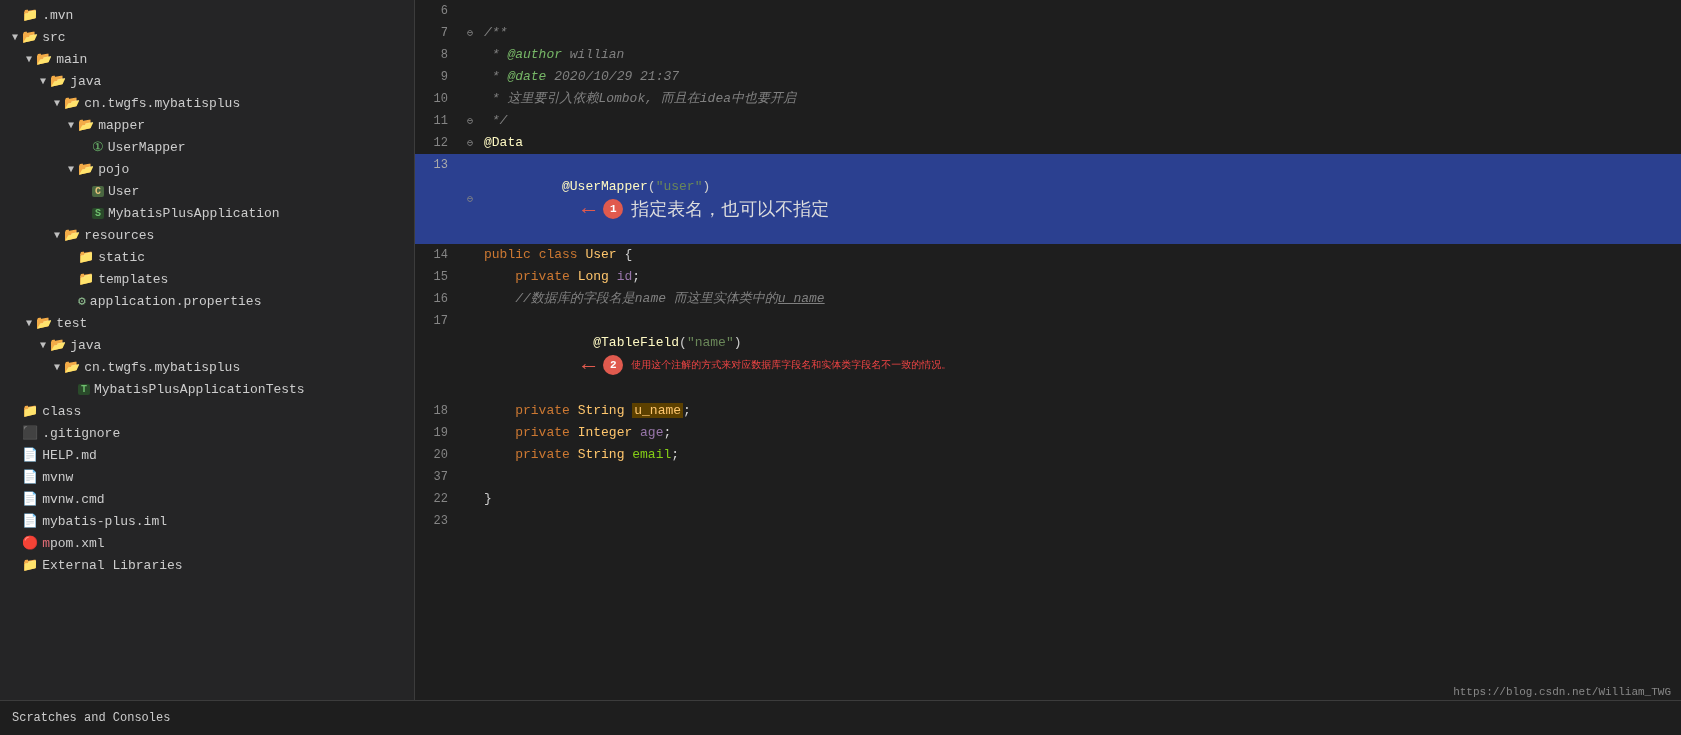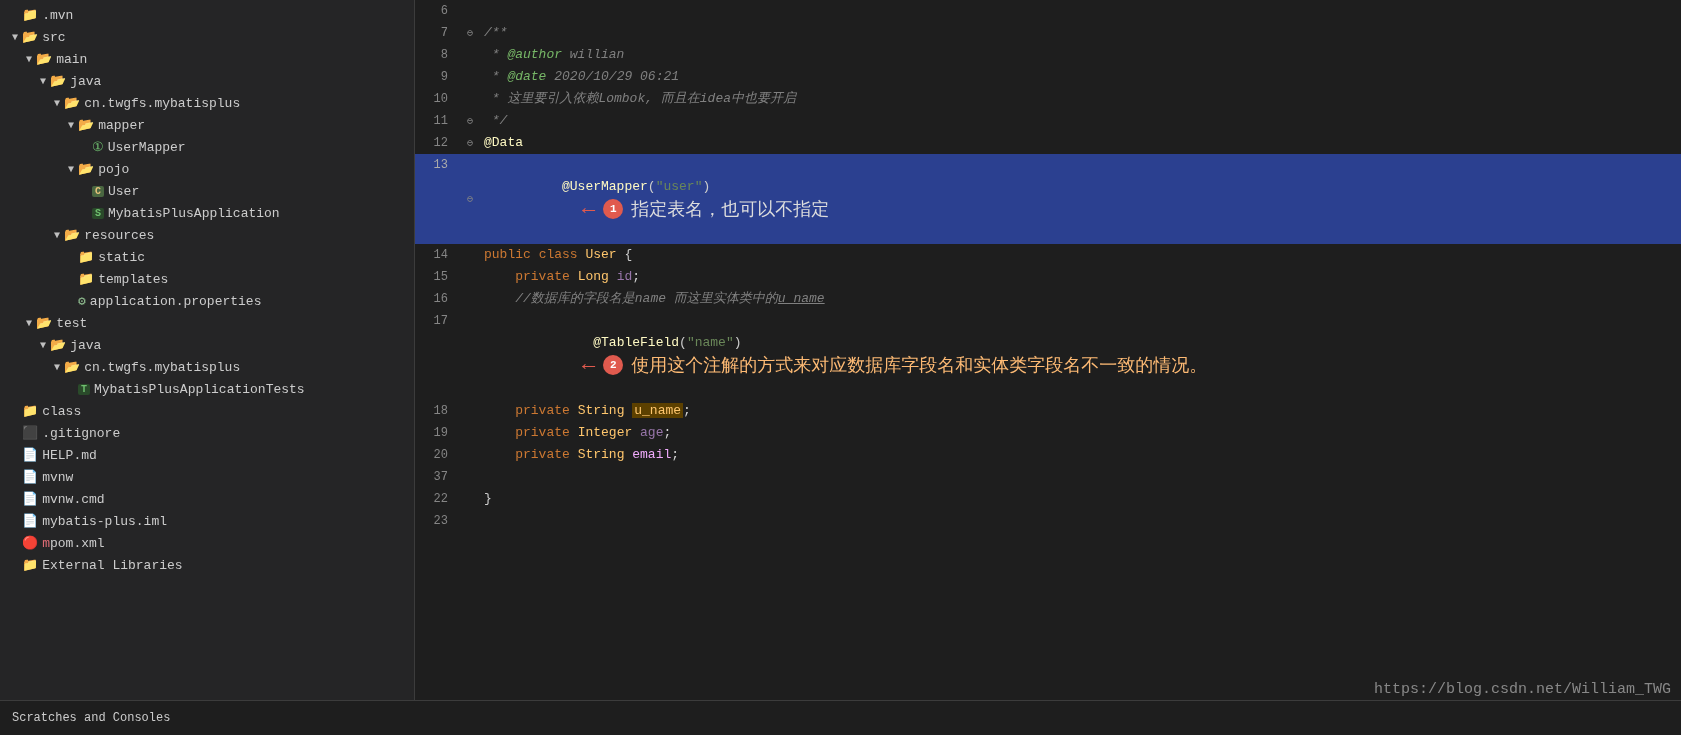--- a/index.html
+++ b/index.html
@@ -160,21 +160,21 @@
     .bubble-2 { background: #e05a4e; }
     .bubble-text {
       color: #000;
       background: transparent;
       font-size: 14px;
       color: #dddddd;
       font-family: 'Microsoft YaHei', 'SimHei', sans-serif;
     }
     .url-bar {
       color: #888;
-      font-size: 15px;
+      font-size: 11px;
       position: absolute;
       bottom: 2px;
       right: 10px;
     }
   </style>
 </head>
 <body>
 
 <div class="main-area">
 
@@ -386,21 +386,21 @@
 
       <div class="code-line">
         <div class="line-number">8</div>
         <div class="line-gutter"></div>
         <div class="line-content"><span class="comment"> * </span><span class="annotation-green">@author</span><span class="comment"> willian</span></div>
       </div>
 
       <div class="code-line">
         <div class="line-number">9</div>
         <div class="line-gutter"></div>
-        <div class="line-content"><span class="comment"> * </span><span class="annotation-green">@date</span><span class="comment"> 2020/10/29 06:21</span></div>
+        <div class="line-content"><span class="comment"> * </span><span class="annotation-green">@date</span><span class="comment"> 2020/10/29 21:37</span></div>
       </div>
 
       <div class="code-line">
         <div class="line-number">10</div>
         <div class="line-gutter"></div>
         <div class="line-content"><span class="comment"> * 这里要引入依赖Lombok, 而且在idea中也要开启</span></div>
       </div>
 
       <div class="code-line">
         <div class="line-number">11</div>
@@ -452,41 +452,41 @@
       </div>
 
       <div class="code-line">
         <div class="line-number">17</div>
         <div class="line-gutter"></div>
         <div class="line-content">
           <span>    </span><span class="annotation">@TableField</span><span style="color:#cccccc;">(</span><span class="string">"name"</span><span style="color:#cccccc;">)</span>
           <span style="display:inline-flex;align-items:center;gap:8px;margin-left:20px;">
             <span style="color:#e05a4e;font-size:22px;vertical-align:middle;">←</span>
             <span class="bubble bubble-2">2</span>
-            <span class="bubble-text" style="font-family:'Microsoft YaHei',sans-serif;font-size:18px;color:#fdba74;">使用这个注解的方式来对应数据库字段名和实体类字段名不一致的情况。</span>
+            <span class="bubble-text" style="font-family:'Microsoft YaHei',sans-serif;font-size:10px;color:#ef4444;">使用这个注解的方式来对应数据库字段名和实体类字段名不一致的情况。</span>
           </span>
         </div>
       </div>
 
       <div class="code-line">
         <div class="line-number">18</div>
         <div class="line-gutter"></div>
         <div class="line-content">    <span class="kw">private</span> <span class="type">String</span> <span style="background:#5c4000;color:#ffc66d;padding:0 2px;">u_name</span>;</div>
       </div>
 
       <div class="code-line">
         <div class="line-number">19</div>
         <div class="line-gutter"></div>
         <div class="line-content">    <span class="kw">private</span> <span class="type">Integer</span> <span style="color:#9876aa;">age</span>;</div>
       </div>
 
       <div class="code-line">
         <div class="line-number">20</div>
         <div class="line-gutter"></div>
-        <div class="line-content">    <span class="kw">private</span> <span class="type">String</span> <span style="color:#f0abfc;">email</span>;</div>
+        <div class="line-content">    <span class="kw">private</span> <span class="type">String</span> <span style="color:#84cc16;">email</span>;</div>
       </div>
 
       <div class="code-line">
         <div class="line-number">37</div>
         <div class="line-gutter"></div>
         <div class="line-content"></div>
       </div>
 
       <div class="code-line">
         <div class="line-number">22</div>

